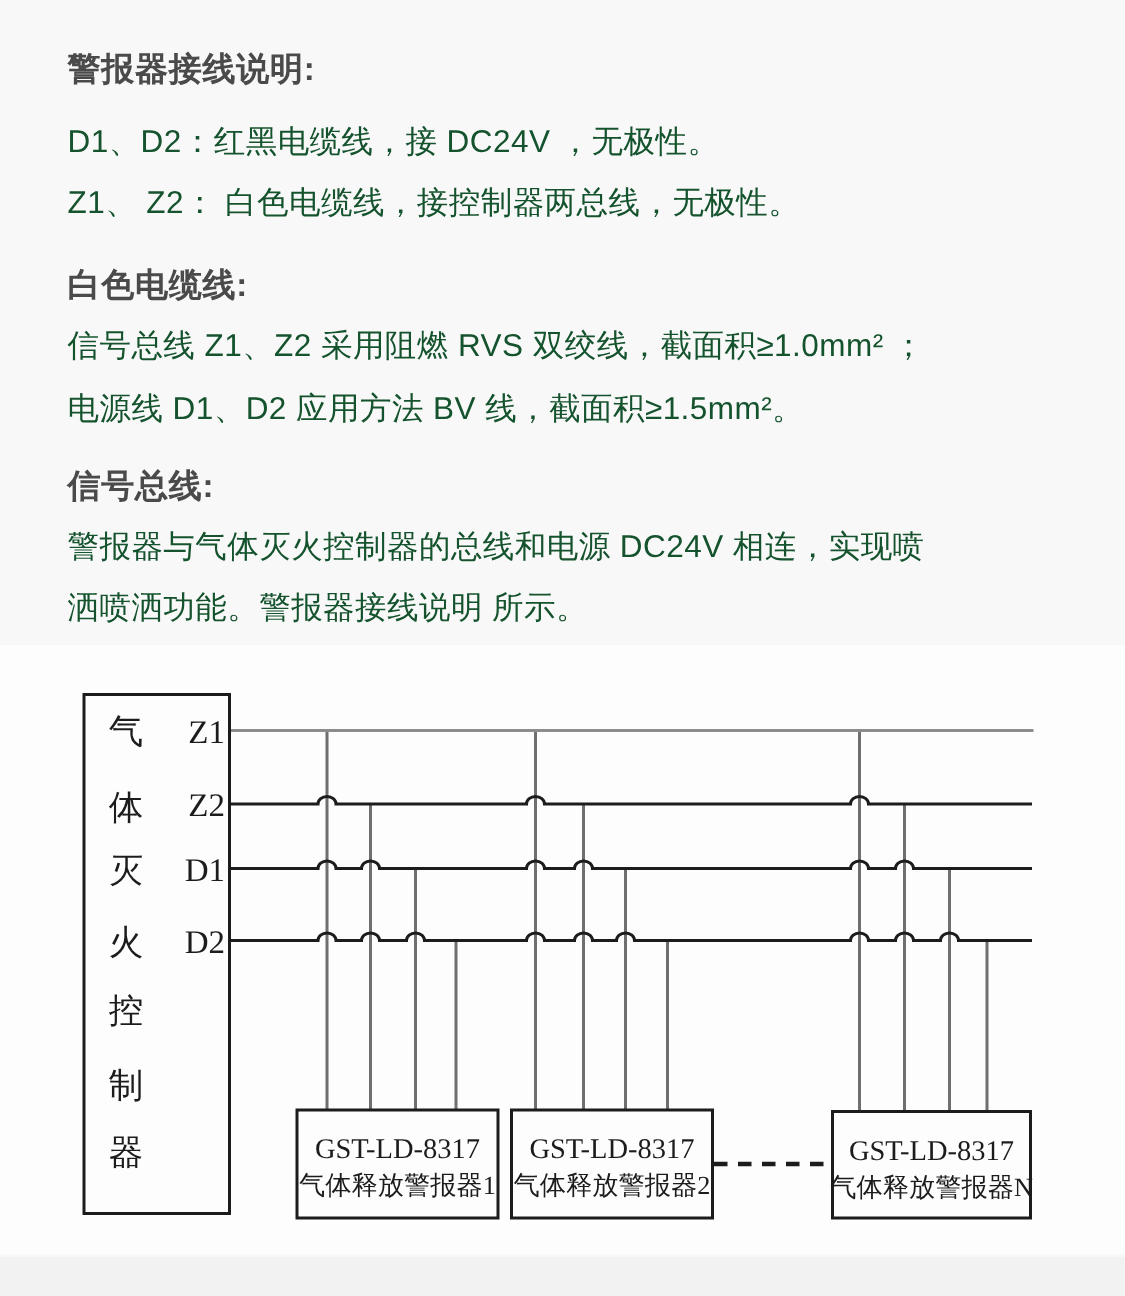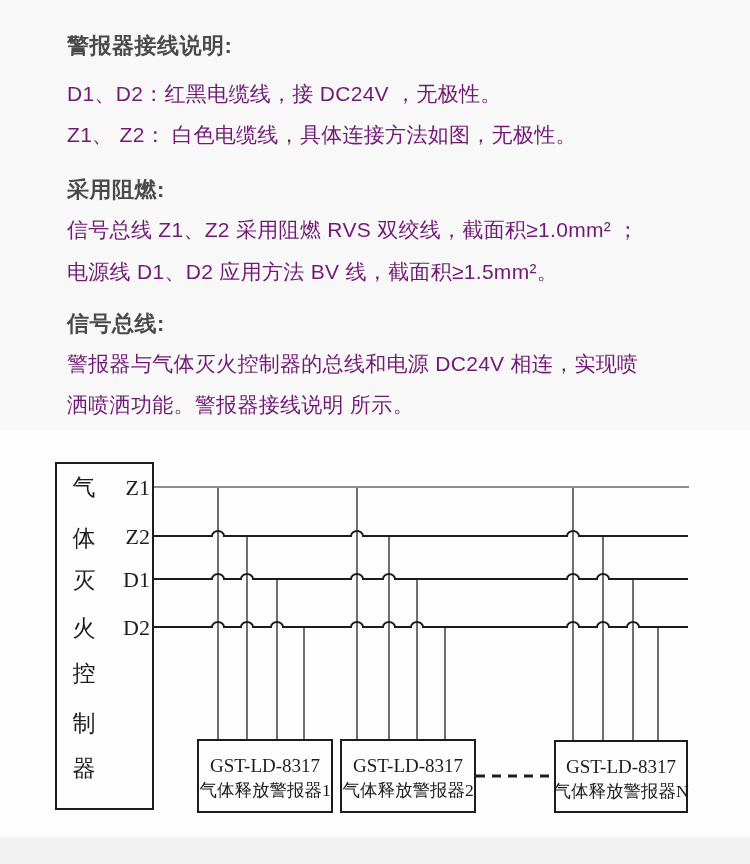--- a/index.html
+++ b/index.html
@@ -3,44 +3,44 @@
 <meta charset="utf-8">
 <style>
   html,body{
     margin:0; padding:0;
     width:750px; height:864px;
     background:#f8f8f8;
     font-family:"Liberation Sans","DejaVu Sans",sans-serif;
     overflow:hidden;
     position:relative;
   }
-  .abs{position:absolute; left:67px; white-space:nowrap;}
+  .abs{position:absolute; left:45px; white-space:nowrap;}
   .sec-heading{
     font-size:22px; font-weight:700; color:#4a4a4a; letter-spacing:.5px;
   }
   .sec-line{
-    font-size:21px; color:#701a75; letter-spacing:.3px;text-align:right;
+    font-size:21px; color:#14532d; letter-spacing:.3px;text-align:right;
   }
   #diagram-wrap{
     position:absolute; left:0; top:428px; width:750px; height:410px;
   }
   #diagram-svg{display:block;}
   #footer-strip{
     position:absolute; left:0; top:838px; width:750px; height:26px;
     background:#f2f2f3;
   }
 </style>
 </head>
 <body>
 
 <div class="abs sec-heading" style="top:31px">警报器接线说明:</div>
 <div class="abs sec-line" style="top:80px">D1、D2：红黑电缆线，接 DC24V ，无极性。</div>
-<div class="abs sec-line" style="top:121px">Z1、 Z2： 白色电缆线，具体连接方法如图，无极性。</div>
+<div class="abs sec-line" style="top:121px">Z1、 Z2： 白色电缆线，接控制器两总线，无极性。</div>
 
-<div class="abs sec-heading" style="top:175px">采用阻燃:</div>
+<div class="abs sec-heading" style="top:175px">白色电缆线:</div>
 <div class="abs sec-line" style="top:216px">信号总线 Z1、Z2 采用阻燃 RVS 双绞线，截面积≥1.0mm² ；</div>
 <div class="abs sec-line" style="top:258px">电源线 D1、D2 应用方法 BV 线，截面积≥1.5mm²。</div>
 
 <div class="abs sec-heading" style="top:309px">信号总线:</div>
 <div class="abs sec-line" style="top:350px">警报器与气体灭火控制器的总线和电源  DC24V  相连，实现喷</div>
 <div class="abs sec-line" style="top:391px">洒喷洒功能。警报器接线说明 所示。</div>
 
 <div id="diagram-wrap">
   <svg id="diagram-svg" width="750" height="410" viewBox="0 428 750 410" xmlns="http://www.w3.org/2000/svg">
       <rect x="0" y="430" width="750" height="406" fill="#fdfdfd"></rect>

